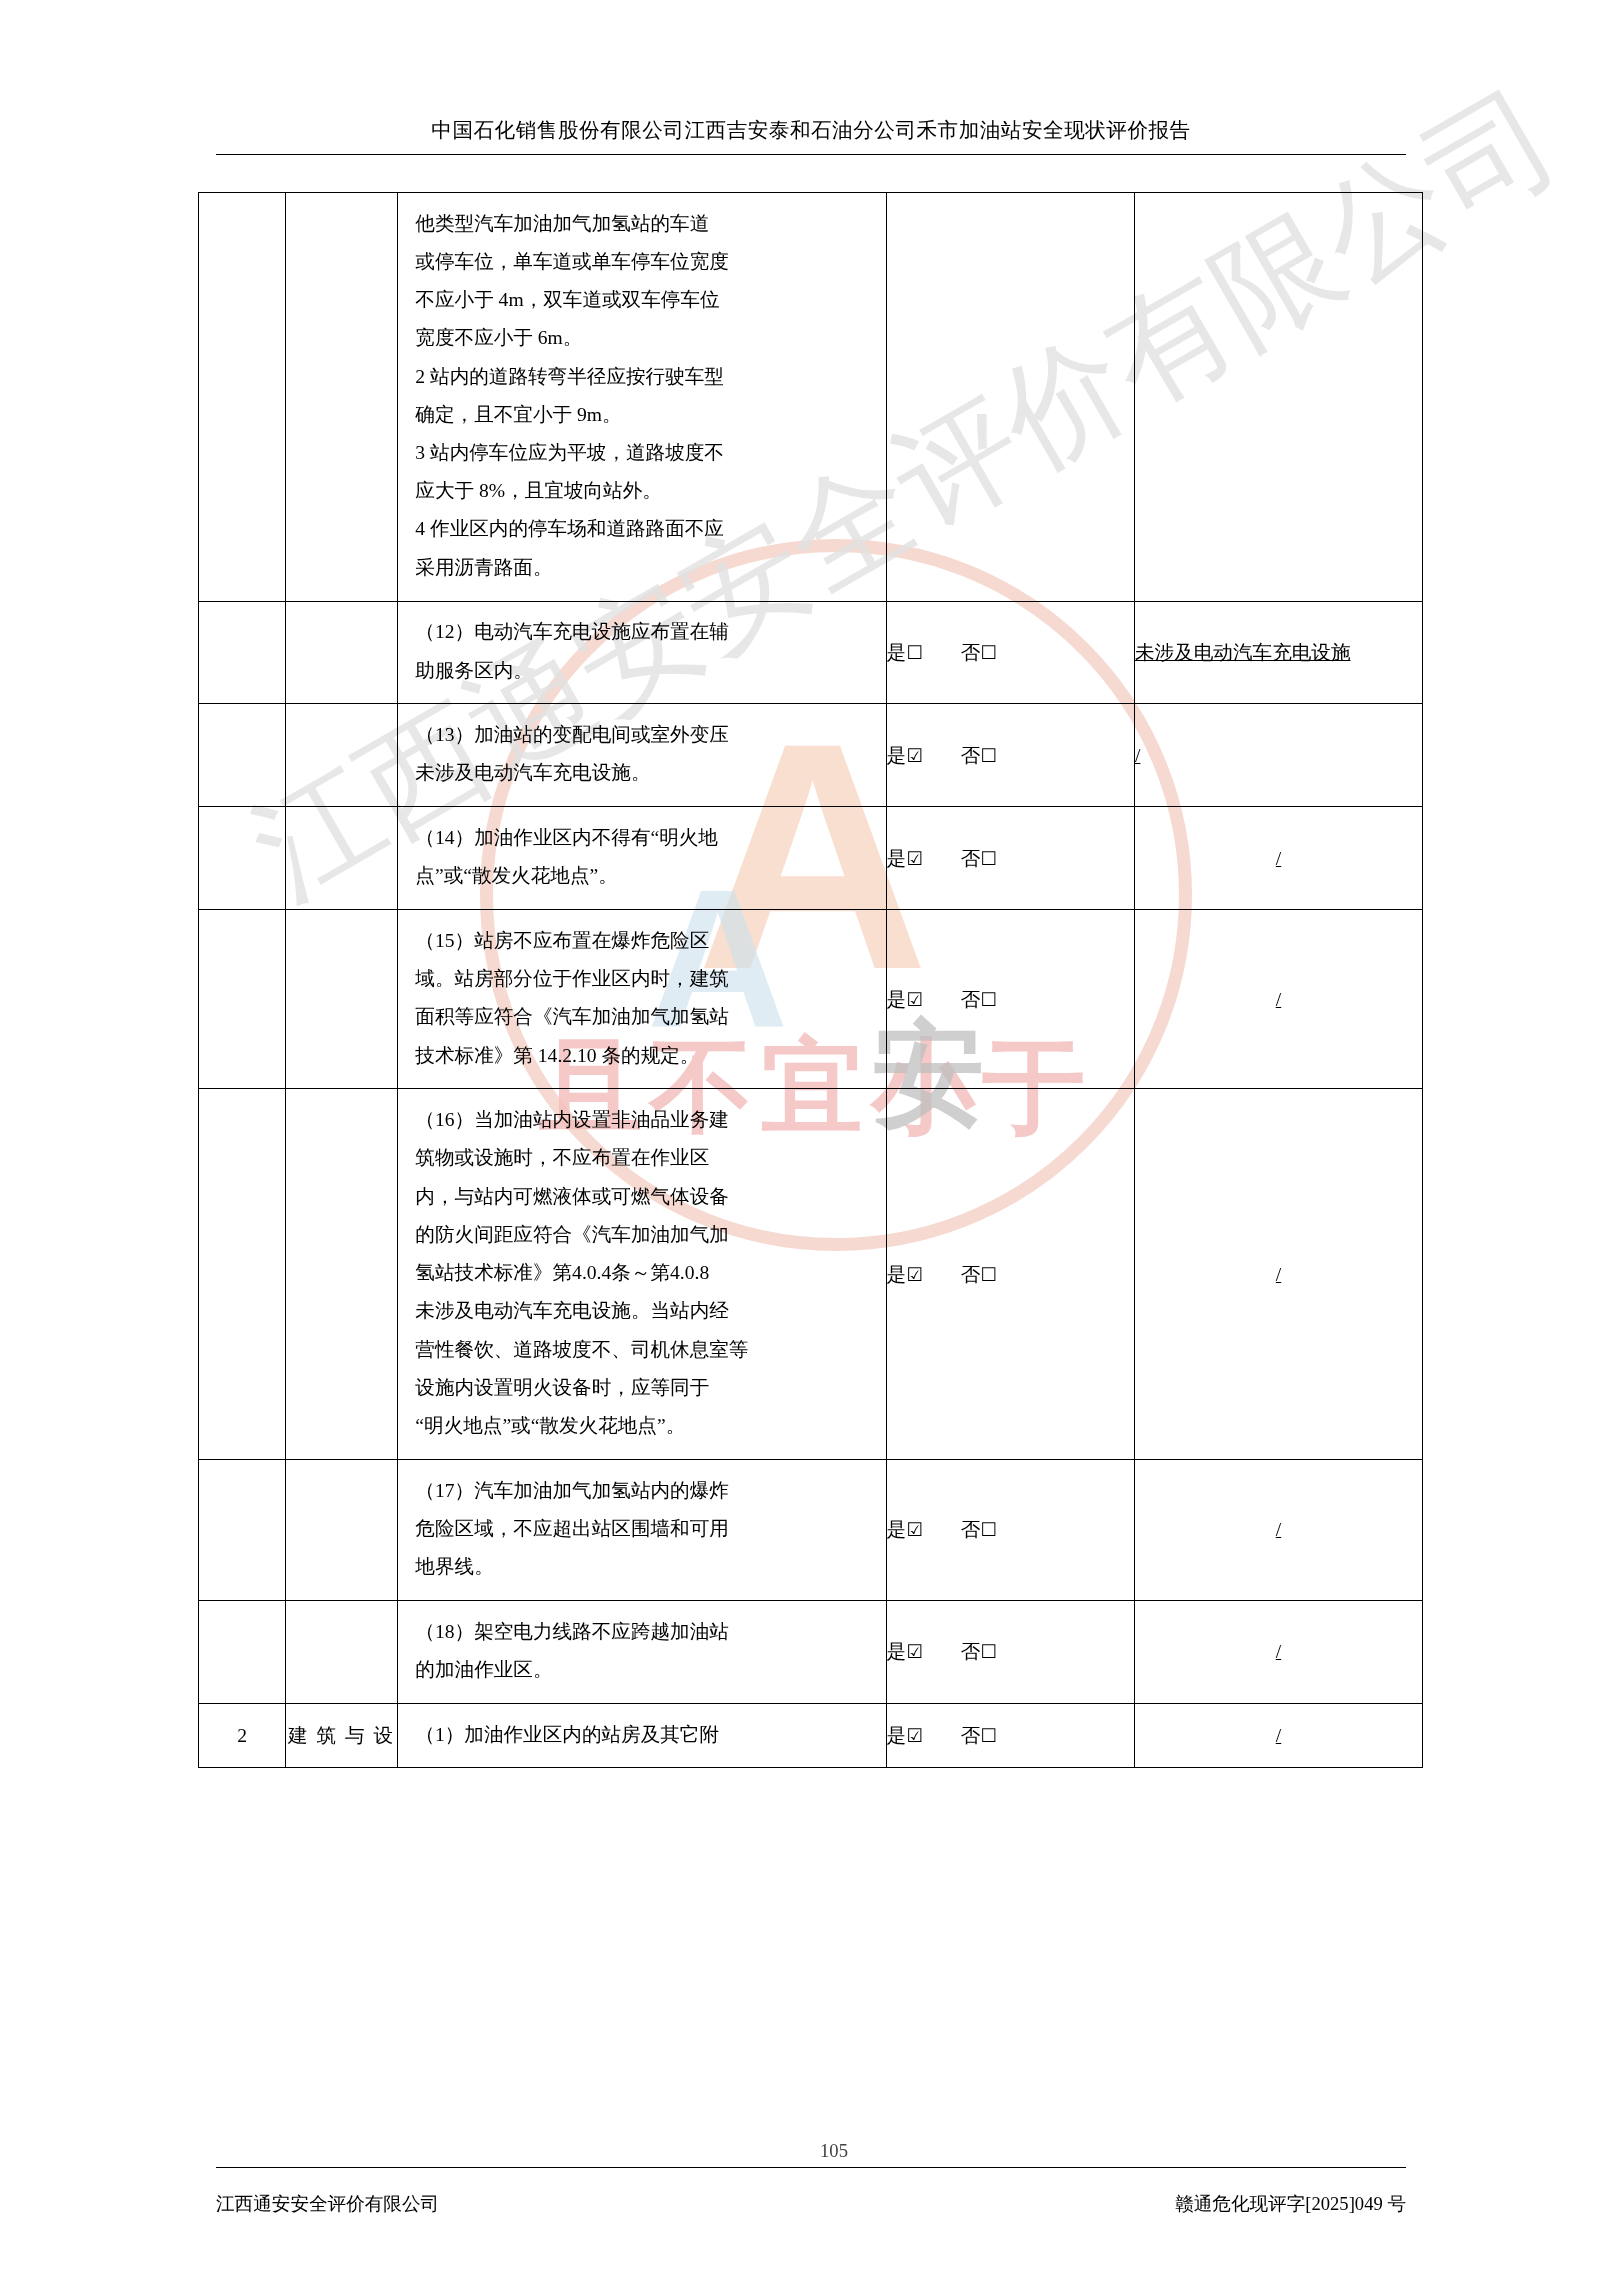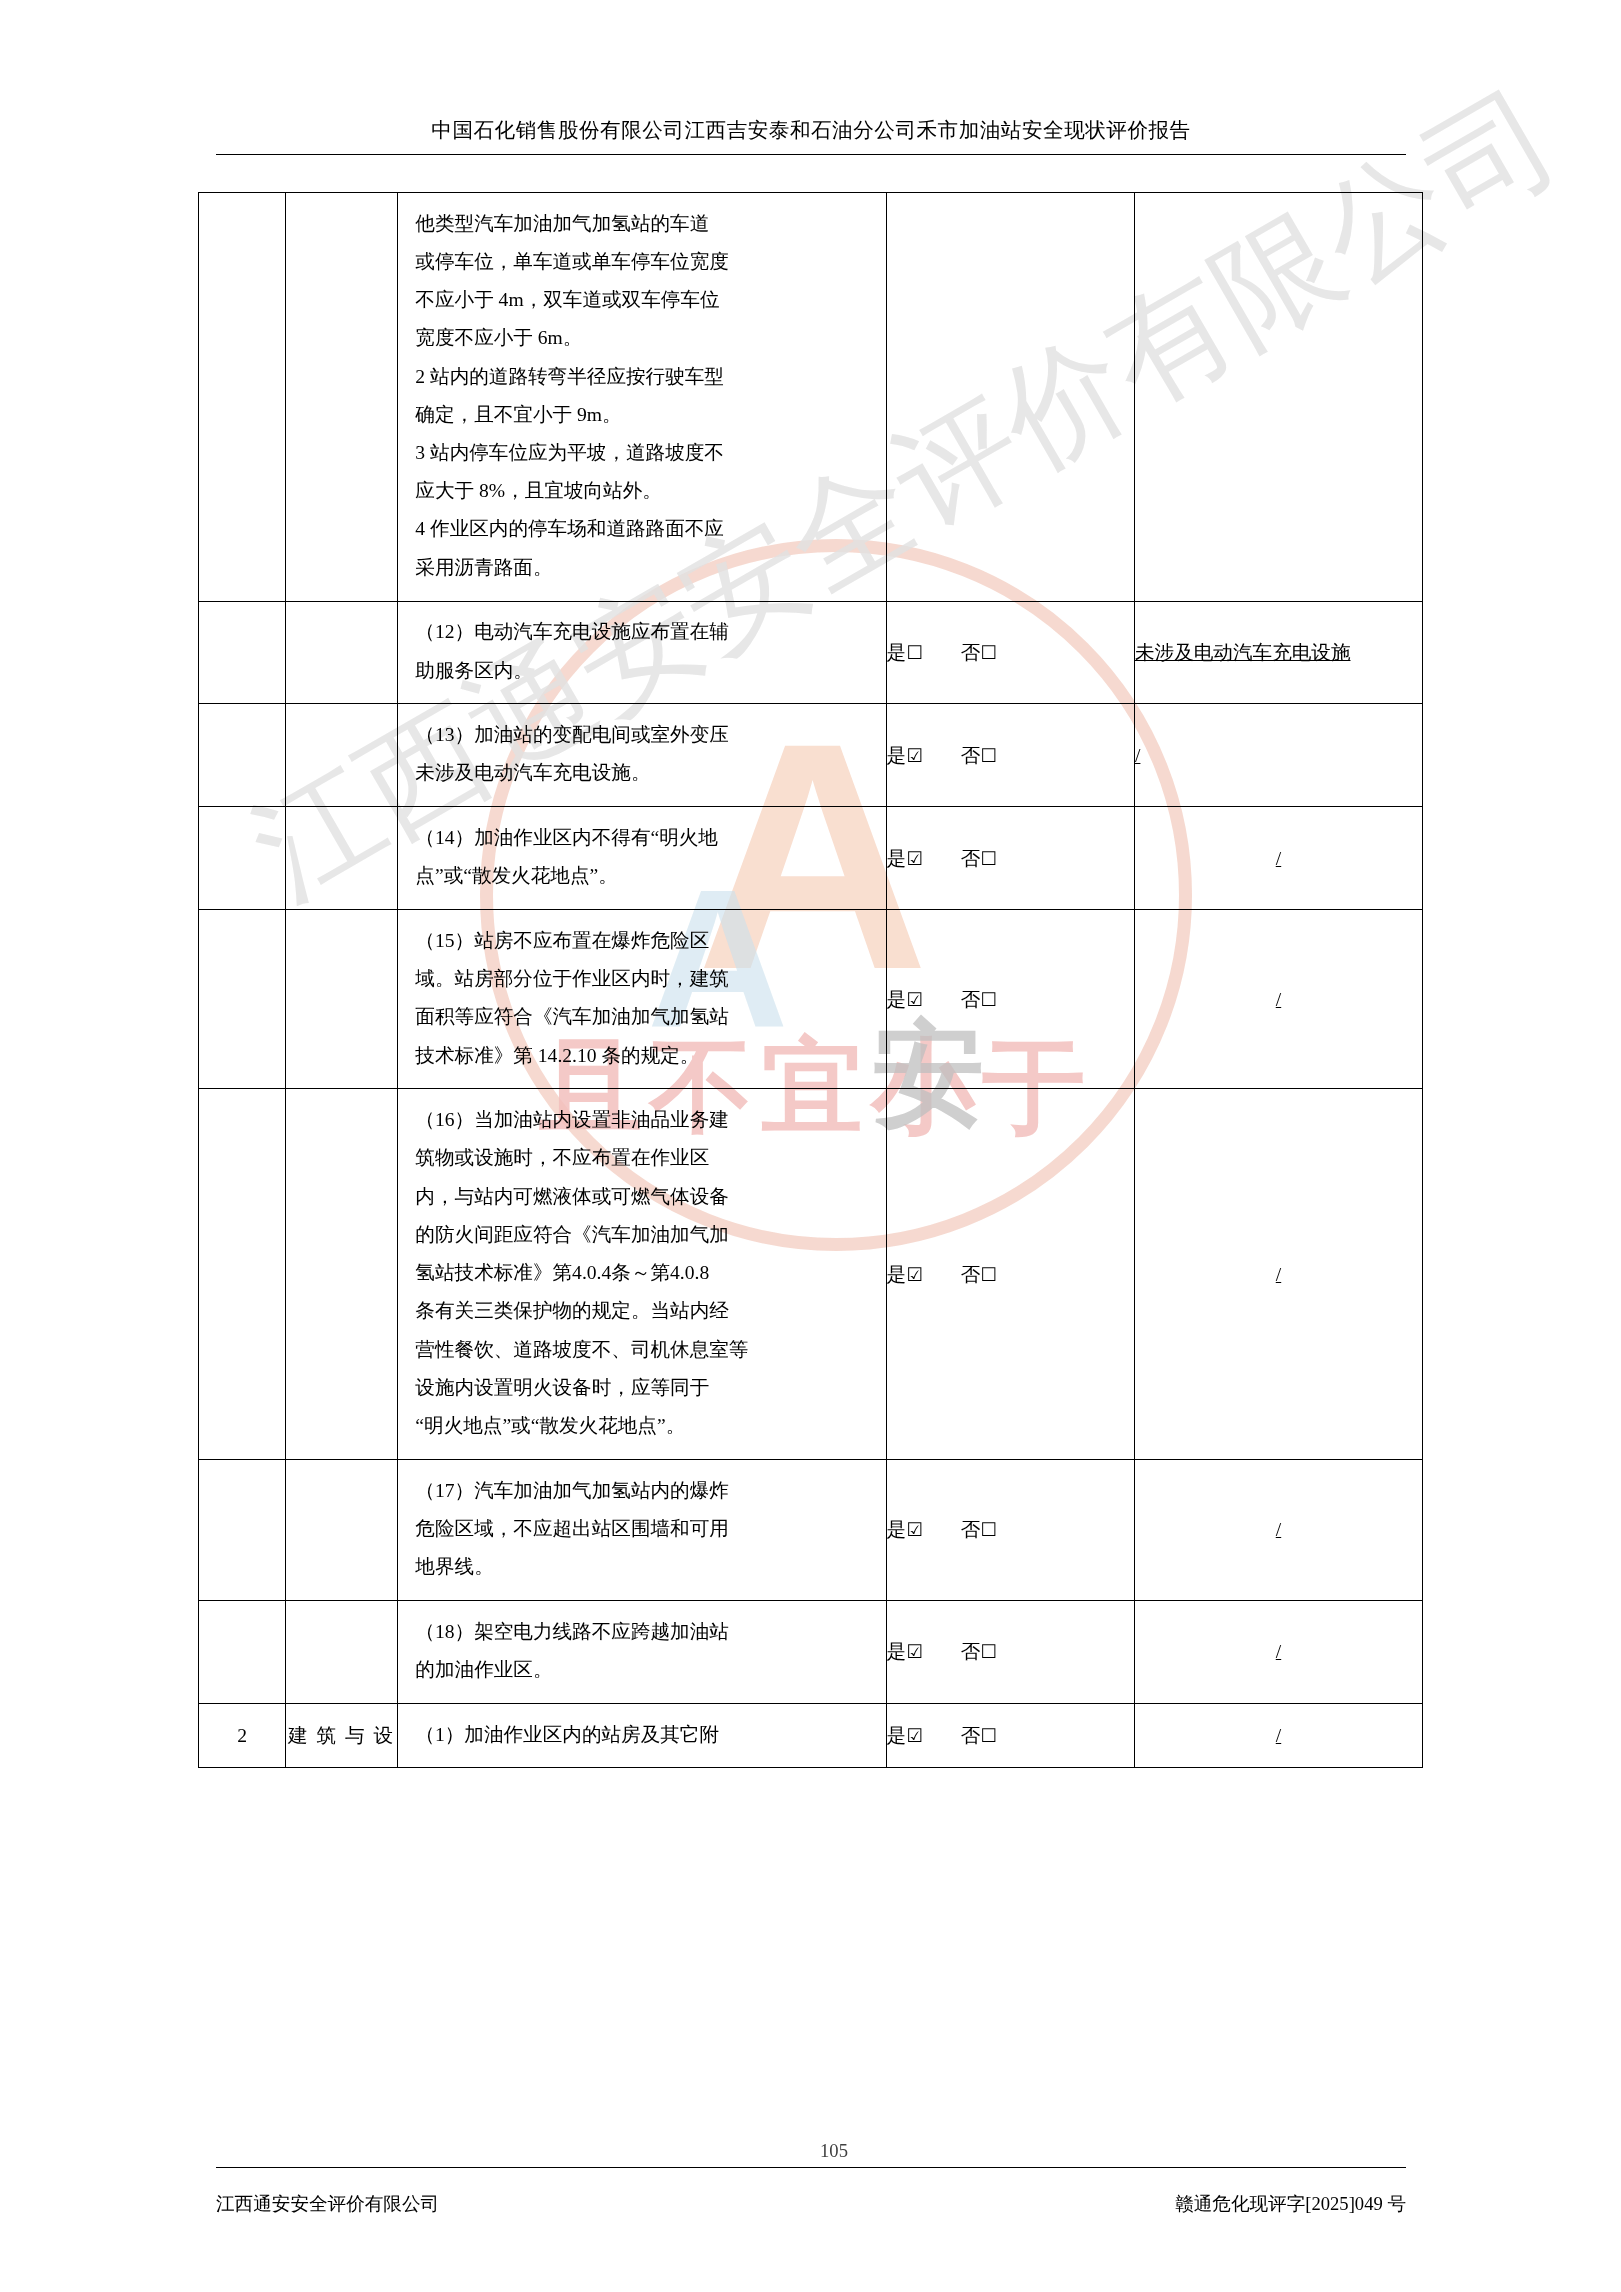--- a/index.html
+++ b/index.html
@@ -343,21 +343,21 @@
         <tr>
           <td class="c-num"></td>
           <td class="c-cat cat-cell"></td>
           <td class="c-body">
             <div class="body-cell">
               <p>（16）当加油站内设置非油品业务建</p>
               <p>筑物或设施时，不应布置在作业区</p>
               <p>内，与站内可燃液体或可燃气体设备</p>
               <p>的防火间距应符合《汽车加油加气加</p>
               <p>氢站技术标准》第4.0.4条～第4.0.8</p>
-              <p>条有关三类保护物的规定。当站内经</p>
+              <p>未涉及电动汽车充电设施。当站内经</p>
               <p>营性餐饮、道路坡度不、司机休息室等</p>
               <p>设施内设置明火设备时，应等同于</p>
               <p>“明火地点”或“散发火花地点”。</p>
             </div>
           </td>
           <td class="c-judge judge-cell">
             <span class="judge-inner">
               <span class="judge-yes"><span>是</span><span class="cb">☑</span></span>
               <span class="judge-no"><span>否</span><span class="cb">☐</span></span>
             </span>

